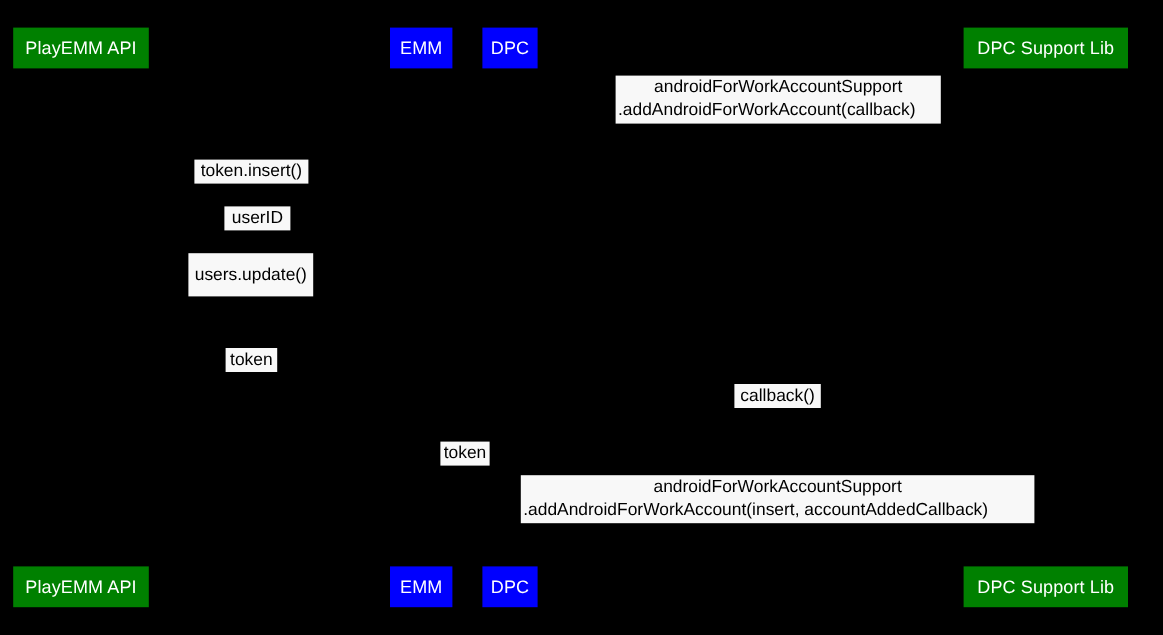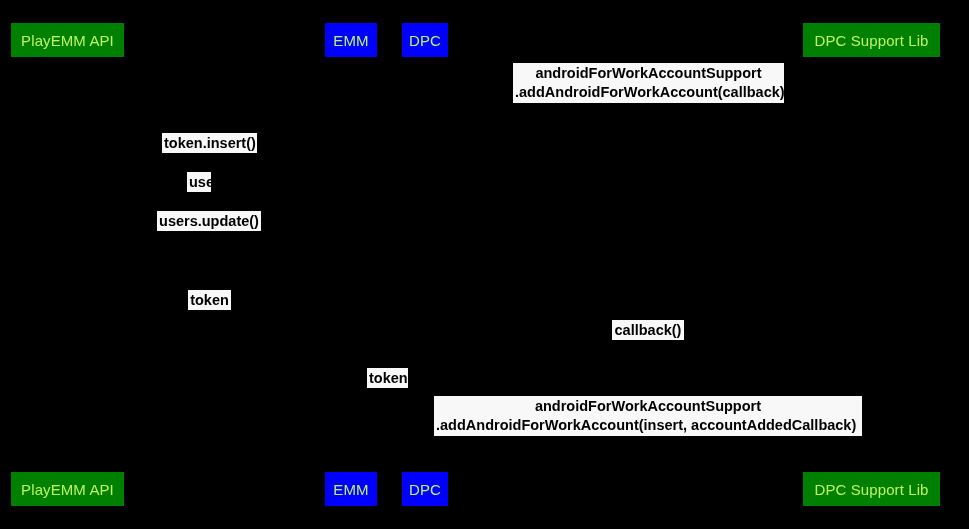--- a/index.html
+++ b/index.html
@@ -20,21 +20,21 @@
     width: 969px;
     height: 529px;
     background: #000000;
   }
   .participant {
     position: absolute;
     box-sizing: border-box;
     display: flex;
     align-items: center;
     justify-content: center;
-    color: #bef264;
+    color: #ffffff;
     font-size: 15px;
     line-height: 1;
     letter-spacing: 0.1px;
     white-space: nowrap;
     user-select: none;
   }
   .p-green { background: #008000; }
   .p-blue  { background: #0000ff; }
 
   .lifeline {
@@ -50,21 +50,20 @@
     color: #000000;
     font-size: 14.5px;
     line-height: 19px;
     text-align: center;
     white-space: pre;
     padding: 0 2px;
     display: flex;
     flex-direction: column;
     align-items: center;
     justify-content: center;
-    font-weight: bold;
   }
   .msg .l1, .msg .l2 {
     display: block;
     width: 100%;
     text-align: center;
   }
   .msg.two-line { text-align: center; }
   .msg.two-line .l2 { text-align: left; }
   .arrowline {
     position: absolute;
@@ -100,26 +99,26 @@
     <span class="l1">androidForWorkAccountSupport</span>
     <span class="l2">.addAndroidForWorkAccount(callback)</span>
   </div>
 
   <div class="arrowline" style="left:67px; top:153px; width:283px;"></div>
   <div class="msg" style="left:162px; top:133px; width:95px; height:20px;">
     <span class="l1">token.insert()</span>
   </div>
 
   <div class="arrowline" style="left:67px; top:192px; width:283px;"></div>
-  <div class="msg" style="left:187px; top:172px; width:24px; height:20px;">
+  <div class="msg" style="left:187px; top:172px; width:55px; height:20px;">
     <span class="l1">userID</span>
   </div>
 
   <div class="arrowline" style="left:67px; top:231px; width:283px;"></div>
-  <div class="msg" style="left:157px; top:211px; width:104px; height:20px;">
+  <div class="msg" style="left:157px; top:211px; width:104px; height:36px;">
     <span class="l1">users.update()</span>
   </div>
 
   <div class="arrowline" style="left:67px; top:270px; width:283px;"></div>
 
   <div class="arrowline" style="left:67px; top:310px; width:283px;"></div>
   <div class="msg" style="left:188px; top:290px; width:43px; height:20px;">
     <span class="l1">token</span>
   </div>
 

